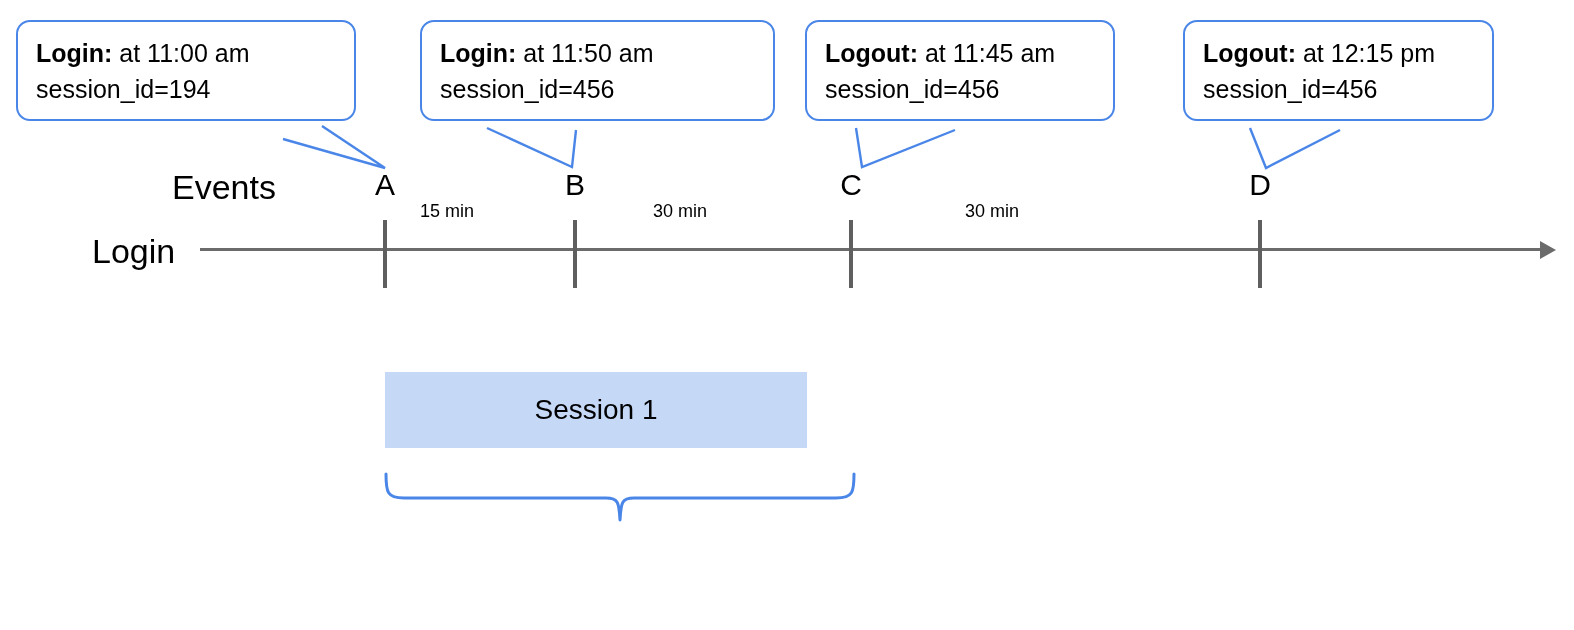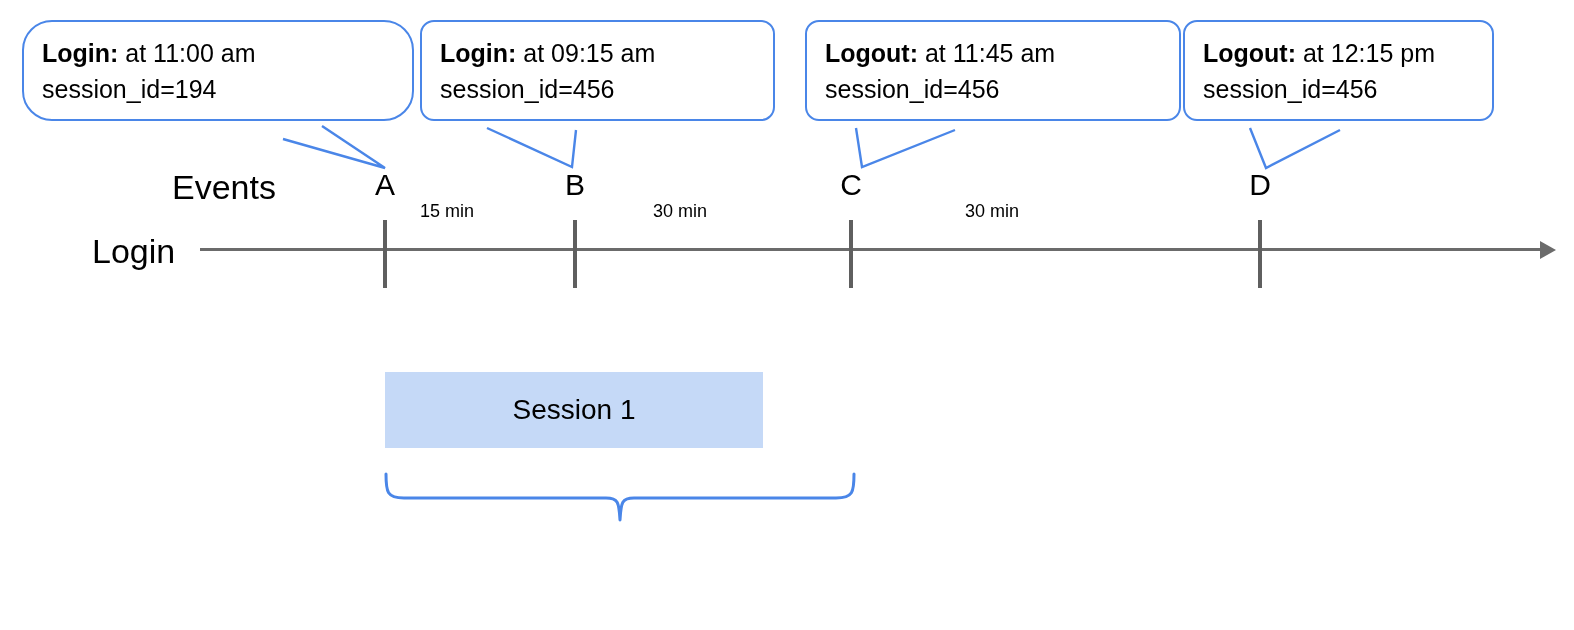--- a/index.html
+++ b/index.html
@@ -101,31 +101,31 @@
 
     <path d="M 322 126 L 385 168 L 283 139" fill="none" stroke="#4a86e8" stroke-width="2.4" stroke-linejoin="miter" stroke-linecap="butt"></path>
 
     <path d="M 487 128 L 572 167 L 576 130" fill="none" stroke="#4a86e8" stroke-width="2.4" stroke-linejoin="miter" stroke-linecap="butt"></path>
 
     <path d="M 856 128 L 862 167 L 955 130" fill="none" stroke="#4a86e8" stroke-width="2.4" stroke-linejoin="miter" stroke-linecap="butt"></path>
 
     <path d="M 1250 128 L 1266 168 L 1340 130" fill="none" stroke="#4a86e8" stroke-width="2.4" stroke-linejoin="miter" stroke-linecap="butt"></path>
   </svg>
 
-  <div class="bubble" style="left:22px; top:20px; width:392px;border-radius:30px;">
+  <div class="bubble" style="left:16px; top:20px; width:340px;">
     <span><span class="etype">Login:</span><span> at 11:00 am</span></span>
     <span class="line2">session_id=194</span>
   </div>
 
   <div class="bubble" style="left:420px; top:20px; width:355px;">
-    <span><span class="etype">Login:</span><span> at 09:15 am</span></span>
+    <span><span class="etype">Login:</span><span> at 11:50 am</span></span>
     <span class="line2">session_id=456</span>
   </div>
 
-  <div class="bubble" style="left:805px; top:20px; width:376px;">
+  <div class="bubble" style="left:805px; top:20px; width:310px;">
     <span><span class="etype">Logout:</span><span> at 11:45 am</span></span>
     <span class="line2">session_id=456</span>
   </div>
 
   <div class="bubble" style="left:1183px; top:20px; width:311px;">
     <span><span class="etype">Logout:</span><span> at 12:15 pm</span></span>
     <span class="line2">session_id=456</span>
   </div>
 
   <div class="row-label" style="left:172px; top:170px;">Events</div>
@@ -141,21 +141,21 @@
   <div class="interval-label" style="left:965px; top:202px; width:120px;">30 min</div>
 
   <div id="axis" style="left:200px; top:248px; width:1340px;"></div>
   <div id="axis-arrow" style="left:1540px; top:241px;"></div>
 
   <div class="tick" style="left:383px; top:220px; height:68px;"></div>
   <div class="tick" style="left:573px; top:220px; height:68px;"></div>
   <div class="tick" style="left:849px; top:220px; height:68px;"></div>
   <div class="tick" style="left:1258px; top:220px; height:68px;"></div>
 
-  <div id="session-bar" style="left:385px; top:372px; width:378px; height:76px;">
+  <div id="session-bar" style="left:385px; top:372px; width:422px; height:76px;">
     <span>Session 1</span>
   </div>
 
   <svg id="brace" style="left:378px; top:470px;" width="484" height="66" viewBox="0 0 484 66">
     <path d="M 8 4
              C 8 22, 9 28, 26 28
              L 228 28
              C 240 28, 241 32, 242 50
              C 243 32, 244 28, 256 28
              L 458 28

